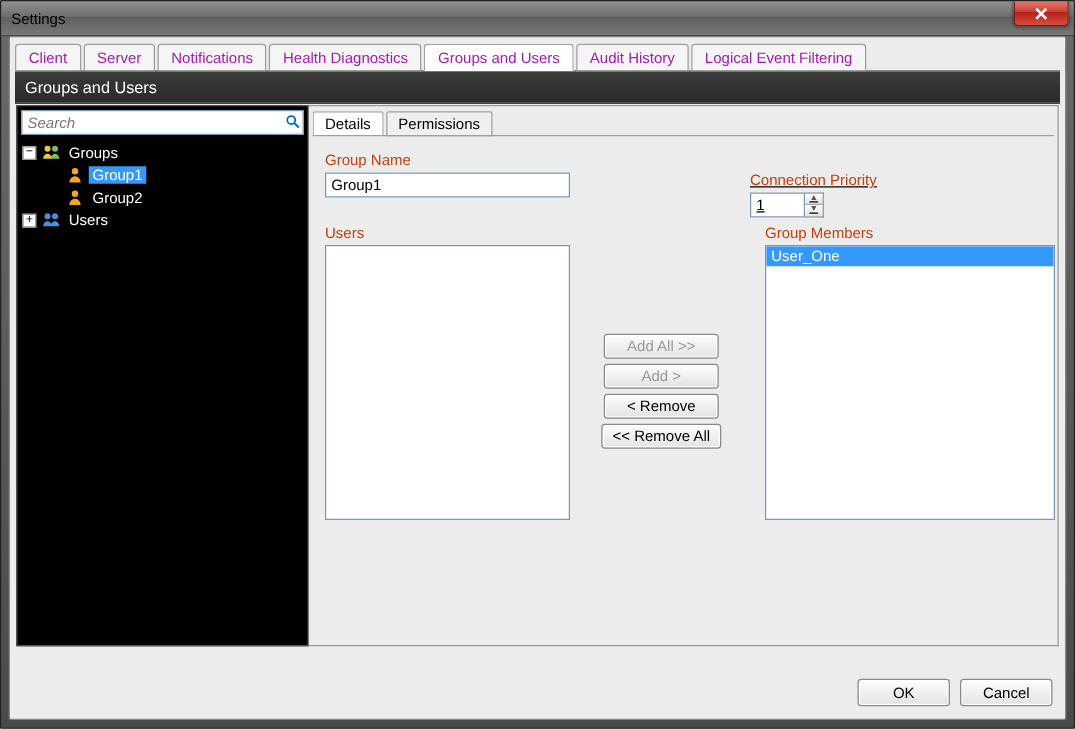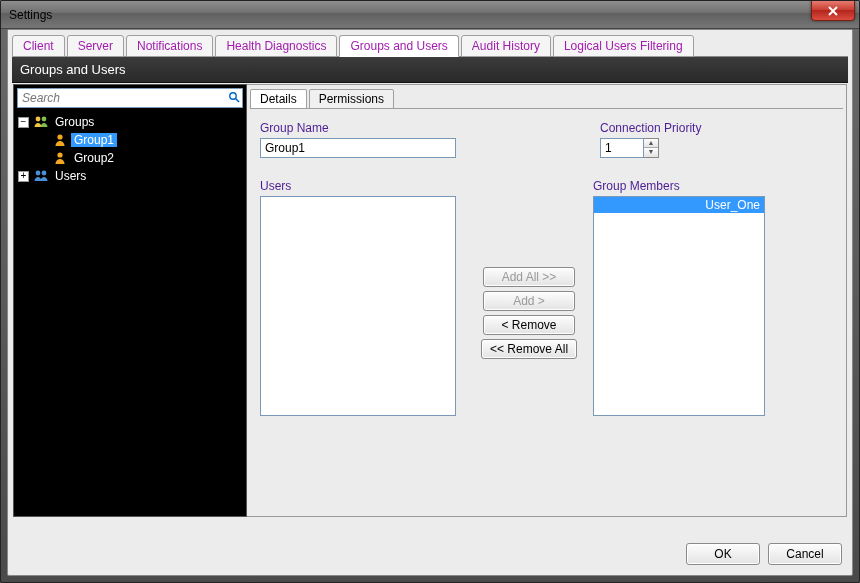--- a/index.html
+++ b/index.html
@@ -185,21 +185,21 @@
   }
   .sub-tab.active { background: #fff; border-bottom-color:#ececec; }
   .sub-panel {
     border-top: 1px solid #9f9f9f;
     margin: 0 3px;
     padding: 8px 8px;
     height: calc(100% - 24px);
     position: relative;
   }
   .form-row { position:absolute; }
-  .label { font-size:12px; color:#4c1d95; margin-bottom:3px; display:block;}
+  .label { font-size:12px; color:#c2410c; margin-bottom:3px; display:block;}
   .text-input {
     border: 1px solid #7a99b8;
     padding: 2px 4px;
     font-size: 12px;
     background:#fff;
     height: 20px;
   }
   .spinner-wrap { display:flex; }
   .spinner-input {
     width: 44px;
@@ -260,21 +260,21 @@
 
   <div class="client-area">
 
     <div class="main-tabs">
       <div class="main-tab">Client</div>
       <div class="main-tab">Server</div>
       <div class="main-tab">Notifications</div>
       <div class="main-tab">Health Diagnostics</div>
       <div class="main-tab active">Groups and Users</div>
       <div class="main-tab">Audit History</div>
-      <div class="main-tab">Logical Users Filtering</div>
+      <div class="main-tab">Logical Event Filtering</div>
     </div>
 
     <div class="panel-header">Groups and Users</div>
 
     <div class="panel-body">
 
       <div class="sidebar">
         <div class="search-wrap">
           <input class="search-input" placeholder="Search" style="">
           <span class="search-icon">
@@ -337,39 +337,39 @@
           <div class="sub-tab active">Details</div>
           <div class="sub-tab">Permissions</div>
         </div>
         <div class="sub-panel">
 
           <div class="form-row" style="left:10px; top:12px;">
             <span class="label">Group Name</span>
             <input class="text-input" style="width: 196px;" value="Group1">
           </div>
 
-          <div class="form-row" style="left:350px; top:12px;">
+          <div class="form-row" style="left:350px; top:28px;text-decoration:underline;">
             <span class="label">Connection Priority</span>
             <div class="spinner-wrap">
               <input class="spinner-input" value="1" style="">
               <div class="spinner-btns">
                 <div class="spin">▲</div>
                 <div class="spin">▼</div>
               </div>
             </div>
           </div>
 
           <div class="form-row" style="left:10px; top:70px;">
             <span class="label">Users</span>
             <div class="listbox" style="width:196px; height:220px;"></div>
           </div>
 
-          <div class="form-row" style="left:343px; top:70px;">
+          <div class="form-row" style="left:362px; top:70px;">
             <span class="label">Group Members</span>
-            <div class="listbox" style="width:172px; height:220px;text-align:right;">
+            <div class="listbox" style="width:232px; height:220px;">
               <div class="listbox-item selected">User_One</div>
             </div>
           </div>
 
           <div class="transfer-btns" style="left:231px; top:158px;">
             <div class="btn disabled">Add All &gt;&gt;</div>
             <div class="btn disabled">Add &gt;</div>
             <div class="btn">&lt; Remove</div>
             <div class="btn">&lt;&lt; Remove All</div>
           </div>

